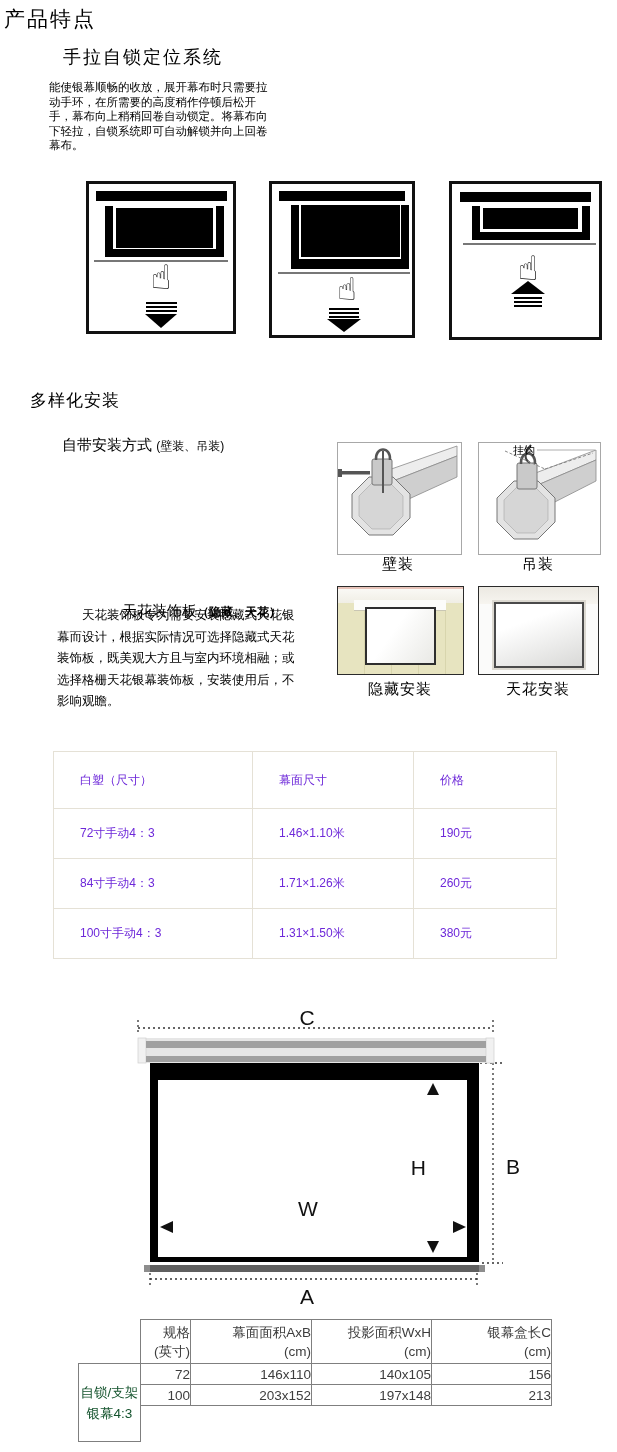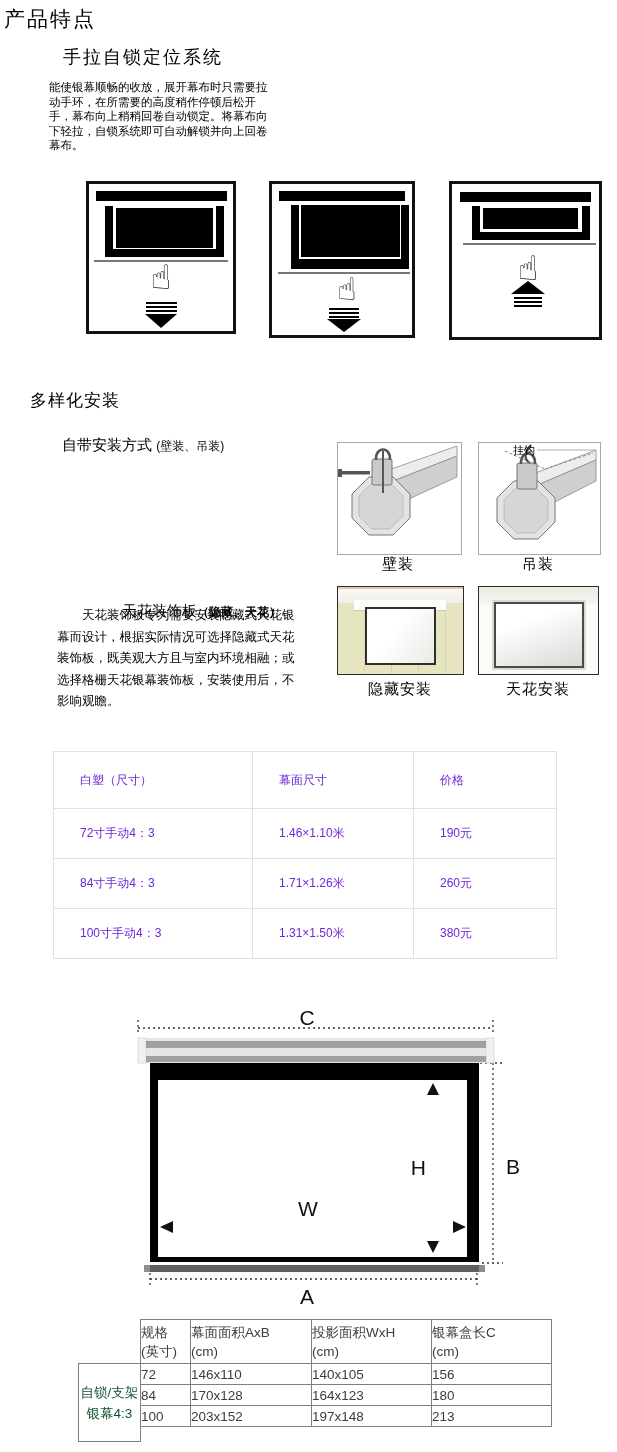--- a/index.html
+++ b/index.html
@@ -49,21 +49,21 @@
               font-size:12px;color:#6d28d9;}
   table.price td{border:1px solid #e5e1d6;padding:0 0 0 26px;vertical-align:middle;}
   table.price tr.hd td{height:56px;}
   table.price tr.rw td{height:49px;}
 
   
   .diagram{left:130px;top:1002px;}
 
   
   table.spec{position:absolute;left:140px;top:1319px;border-collapse:collapse;table-layout:fixed;
-             text-align:left;color:#3d3d3d;}
+             text-align:right;color:#3d3d3d;}
   table.spec td{border:1px solid #7f7f7f;padding:0;}
   table.spec tr.hd td{height:43px;font-size:13.5px;line-height:19px;}
   table.spec tr.rw td{height:20px;font-size:13.5px;line-height:19px;}
   .spec-label{left:78px;top:1363px;width:63px;height:79px;border:1px solid #7f7f7f;box-sizing:border-box;
               display:flex;align-items:center;justify-content:center;text-align:center;
               font-size:13.5px;line-height:21px;color:#14532d;}
 </style>
 </head>
 <body>
 
@@ -280,26 +280,20 @@
             <div>(cm)</div>
           </td>
     </tr>
     <tr class="rw">
       <td>72</td>
       <td>146x110</td>
       <td>140x105</td>
       <td>156</td>
     </tr>
     <tr class="rw">
-      <td>84</td>
-      <td>170x128</td>
-      <td>164x123</td>
-      <td>180</td>
-    </tr>
-    <tr class="rw">
       <td>100</td>
       <td>203x152</td>
       <td>197x148</td>
       <td>213</td>
     </tr>
   </tbody>
     </table>
   <div class="abs spec-label">自锁/支架银幕4:3</div>
 
 </div>

